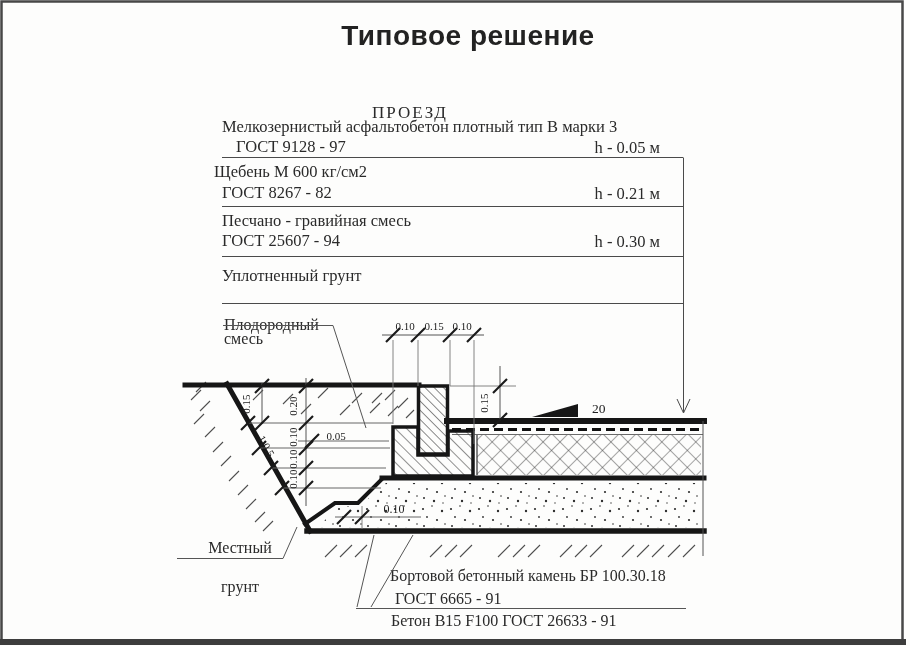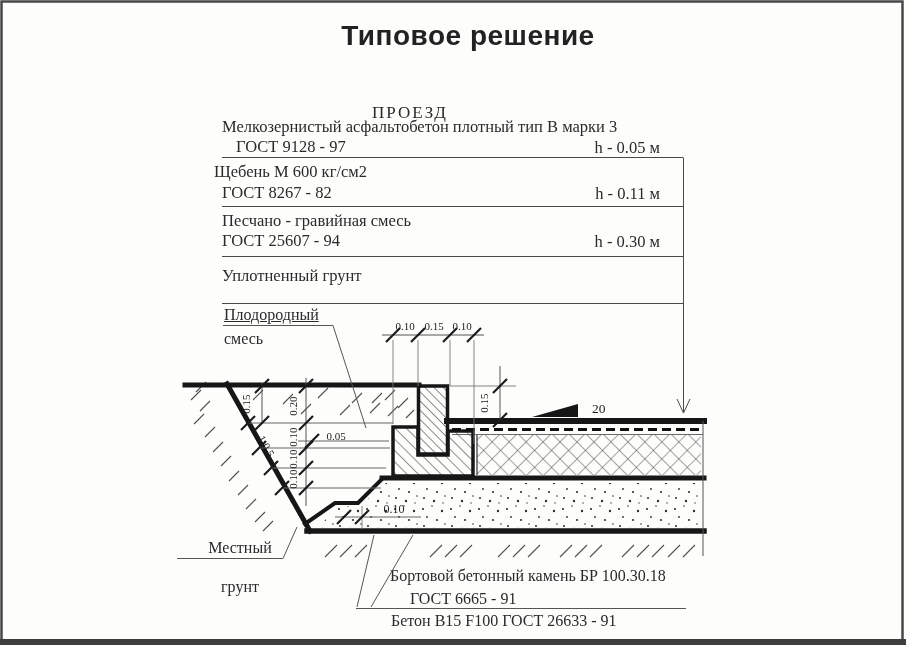--- a/index.html
+++ b/index.html
@@ -26,37 +26,37 @@
   <div class="abs title" style="left:278px;top:20px;width:380px;text-align:center;">Типовое решение</div>
   <div class="abs subtitle" style="left:330px;top:79px;width:160px;">ПРОЕЗД</div>
 
   <div>
     <div class="abs t17" style="left:222px;top:117px;">Мелкозернистый асфальтобетон плотный тип В марки 3</div>
     <div class="abs t17" style="left:222px;top:137px;margin-left:14px;">ГОСТ 9128 - 97</div>
     <div class="abs t17 right" style="left:480px;top:138px;width:180px;">h - 0.05 м</div>
 
     <div class="abs t17" style="left:214px;top:162px;">Щебень М 600  кг/см2</div>
     <div class="abs t17" style="left:222px;top:183px;">ГОСТ 8267 - 82</div>
-    <div class="abs t17 right" style="left:480px;top:184px;width:180px;">h - 0.11 м</div>
+    <div class="abs t17 right" style="left:480px;top:184px;width:180px;">h - 0.21 м</div>
 
     <div class="abs t17" style="left:222px;top:211px;">Песчано - гравийная смесь</div>
     <div class="abs t17" style="left:222px;top:231px;">ГОСТ 25607 - 94</div>
     <div class="abs t17 right" style="left:480px;top:232px;width:180px;">h - 0.30 м</div>
 
     <div class="abs t17" style="left:222px;top:266px;">Уплотненный грунт</div>
   </div>
 
-  <div class="abs t16" style="left:224px;top:305px;text-decoration:underline;">Плодородный</div>
+  <div class="abs t16" style="left:224px;top:315px;">Плодородный</div>
   <div class="abs t16" style="left:224px;top:329px;">смесь</div>
 
   <div class="abs t16 center" style="left:175px;top:538px;width:130px;">Местный</div>
   <div class="abs t16 center" style="left:175px;top:577px;width:130px;">грунт</div>
 
   <div class="abs t16" style="left:390px;top:566px;">Бортовой бетонный камень БР 100.30.18</div>
-  <div class="abs t16" style="left:410px;top:589px;">ГОСТ 6665 - 91</div>
+  <div class="abs t16" style="left:395px;top:589px;">ГОСТ 6665 - 91</div>
   <div class="abs t16" style="left:391px;top:611px;text-align:center;">Бетон В15  F100 ГОСТ 26633 - 91</div>
 
   <svg width="910" height="646" viewBox="0 0 910 646">
     <defs>
       <pattern id="hatch" width="8" height="8" patternUnits="userSpaceOnUse" patternTransform="rotate(-45)">
         <line x1="0" y1="0" x2="0" y2="8" stroke="#444" stroke-width="1.2"></line>
       </pattern>
       <pattern id="hatch2" width="6.5" height="6.5" patternUnits="userSpaceOnUse" patternTransform="rotate(-45)">
         <line x1="0" y1="0" x2="0" y2="6.5" stroke="#3d3d3d" stroke-width="1.2"></line>
       </pattern>

